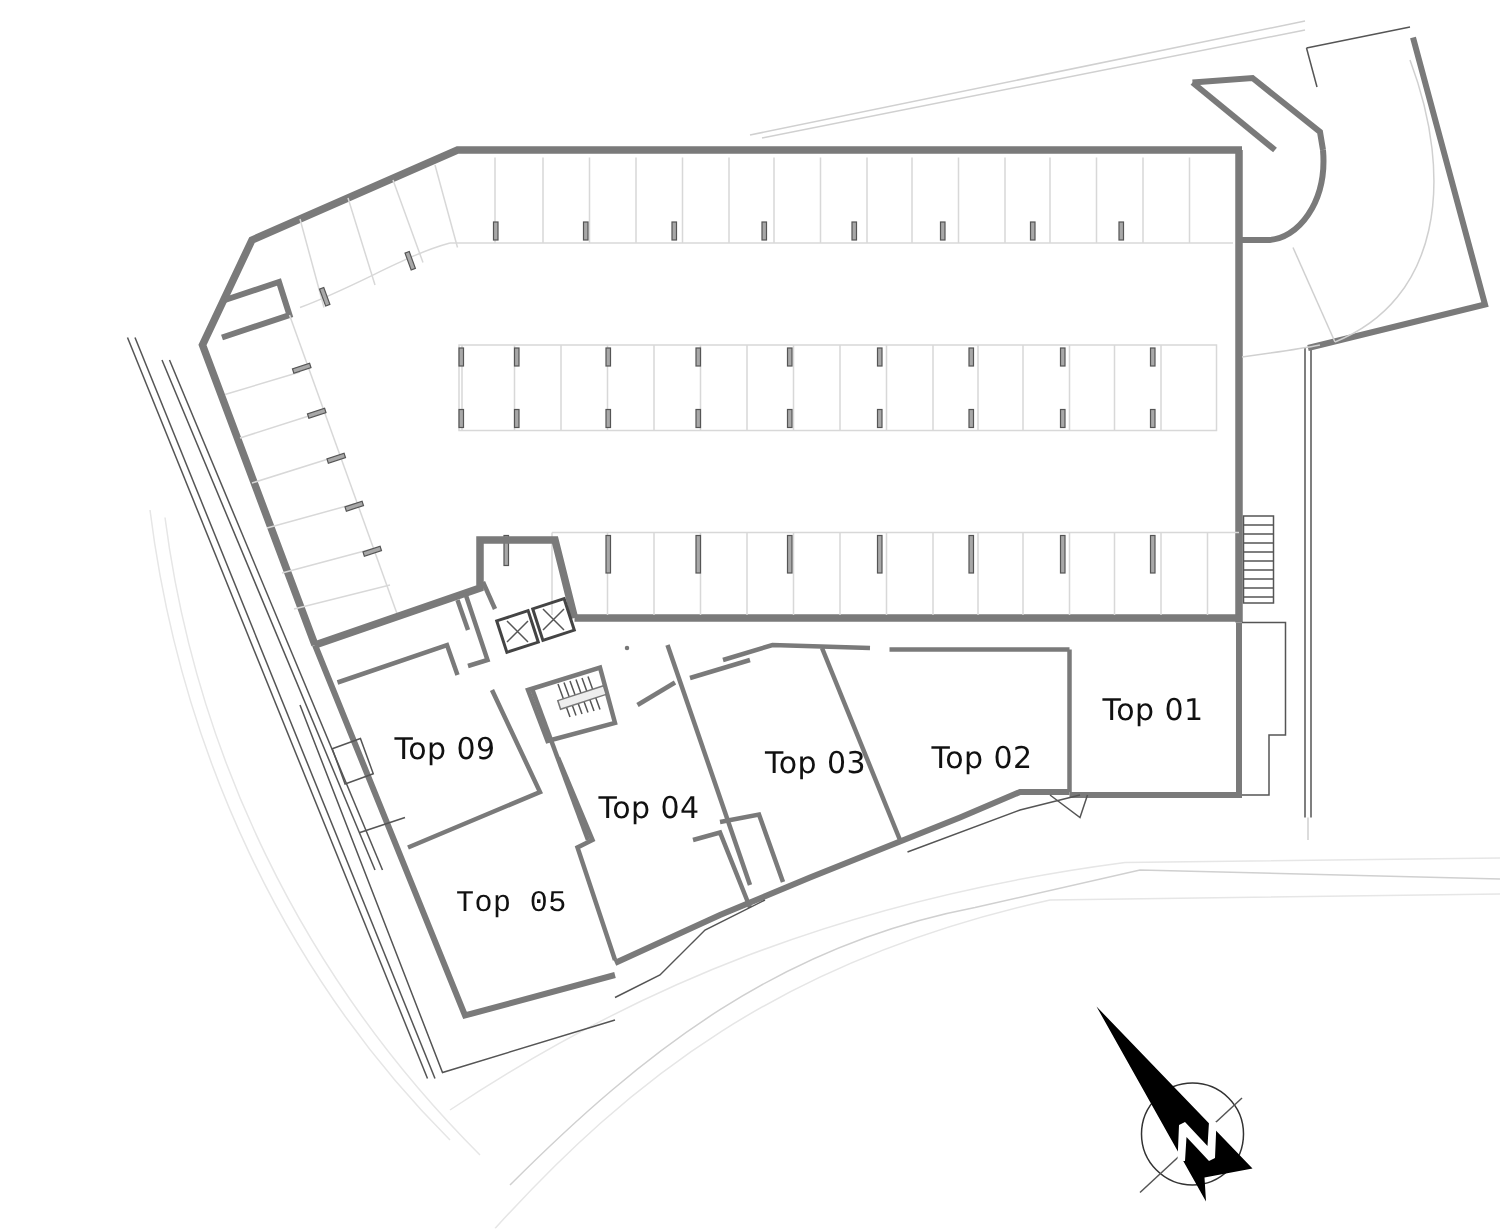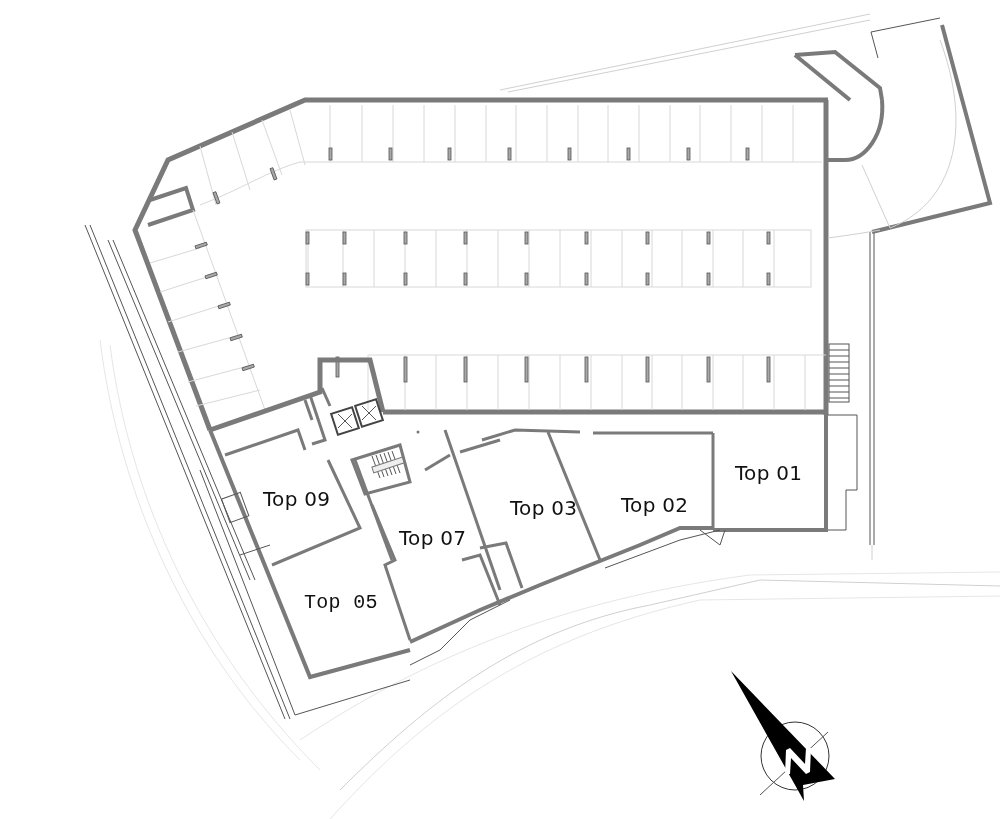--- a/index.html
+++ b/index.html
@@ -187,15 +187,15 @@
     <circle cx="795" cy="756" r="34" fill="none" stroke="#333" stroke-width="1"></circle>
     <path class="thin" d="M760,795 L828,732"></path>
     <path d="M731,671 L835,779 L803,785 L804,801 Z" fill="#000"></path>
     <path d="M786,750 L790,748 L805,764 L806,748 L811,748 L810,772 L806,774 L791,758 L790,774 L785,774 Z" fill="#fff"></path>
   </g>
 </svg>
 
 <div class="unit-label" style="left:735px;top:461px;text-align:right;">Top 01</div>
 <div class="unit-label" style="left:601px;top:493px;margin-left:20px;">Top 02</div>
 <div class="unit-label" style="left:510px;top:496px;">Top 03</div>
-<div class="unit-label" style="left:399px;top:526px;">Top 07</div>
+<div class="unit-label" style="left:399px;top:526px;">Top 04</div>
 <div class="unit-label" style="left:304px;top:591px;font-family:Liberation Mono, monospace;">Top 05</div>
 <div class="unit-label" style="left:263px;top:487px;">Top 09</div>
 
 </body></html>

